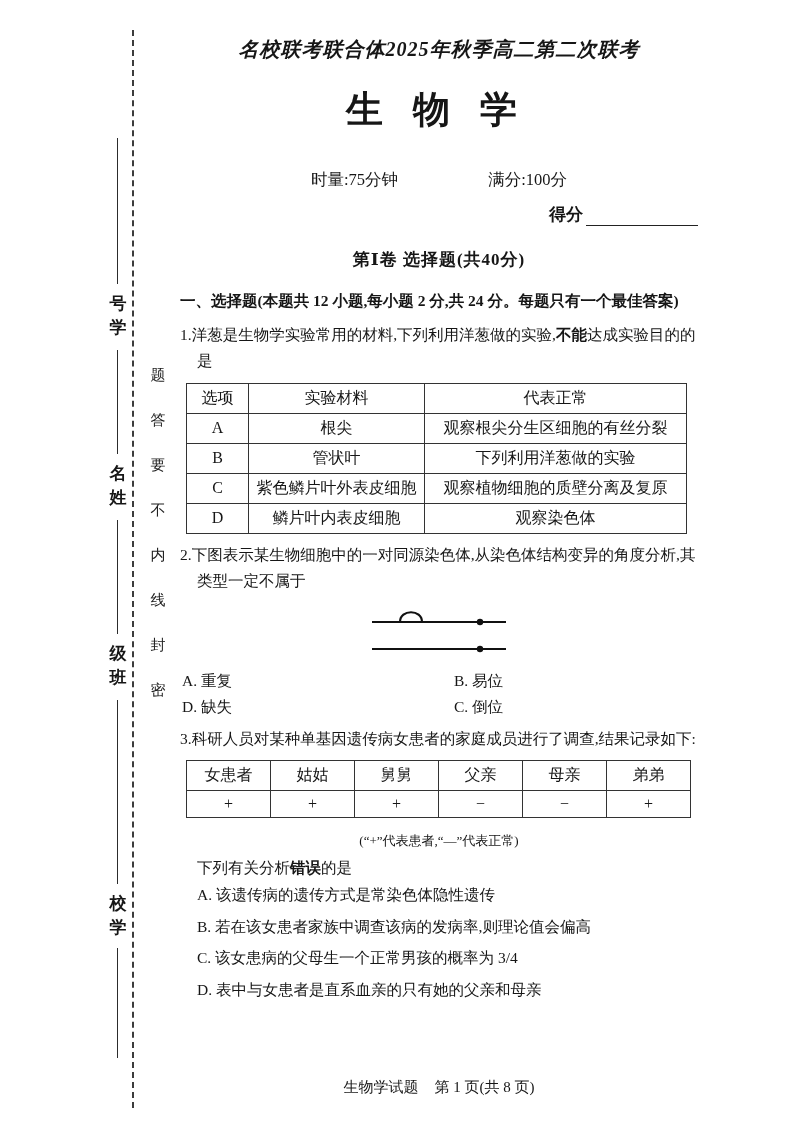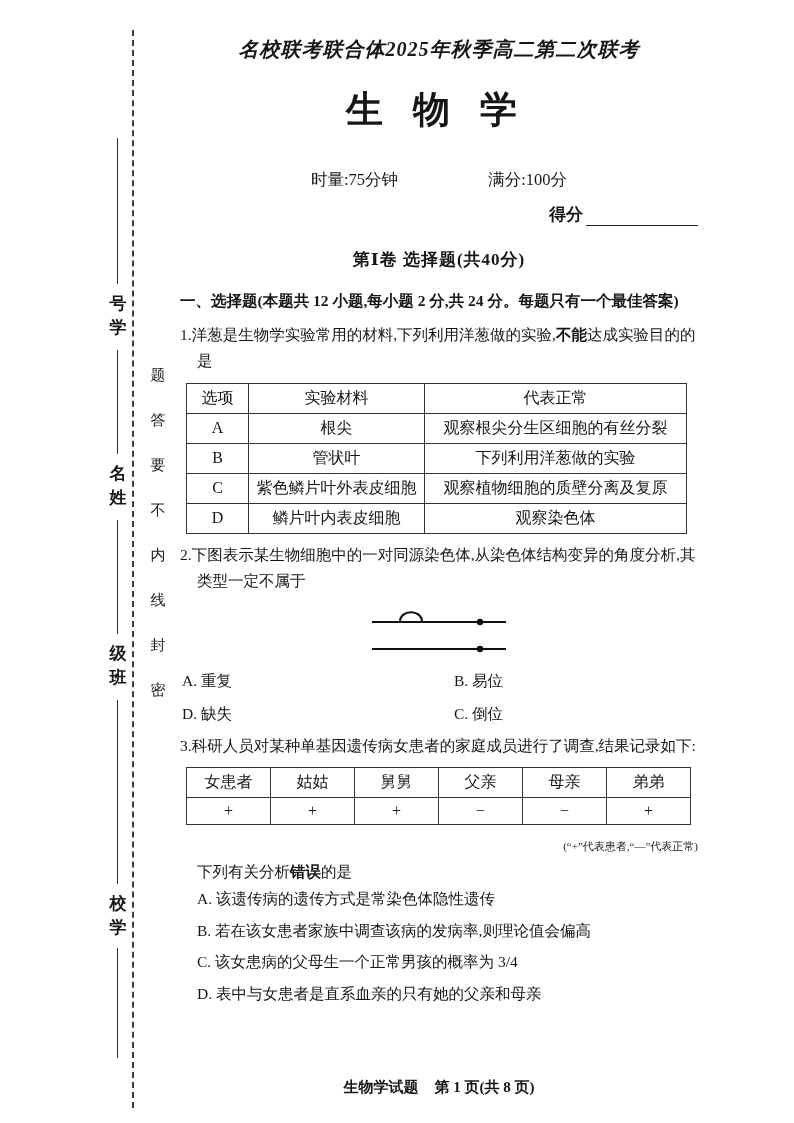--- a/index.html
+++ b/index.html
@@ -35,27 +35,27 @@
   .qtext { font-size:15.5px; line-height:1.7; padding-left:17px; text-indent:-17px;
     margin-top:8px; }
   .em { font-weight:700; }
   table.qtable { border-collapse:collapse; margin:8px 0 4px 6px; font-size:16px;
     text-align:center; }
   table.qtable th, table.qtable td { border:1px solid #333; padding:4px 6px;
     height:22px; font-weight:400; }
   .t1-c0 { width:62px; } .t1-c1 { width:176px; } .t1-c2 { width:262px; }
   .t2-cell { width:84px; }
   .figure-wrap { display:flex; justify-content:center; margin:10px 0 2px; }
-  .opts2 { display:grid; grid-template-columns:272px 1fr; row-gap:12px;
+  .opts2 { display:grid; grid-template-columns:272px 1fr; row-gap:5px;
     font-size:15.5px; margin:12px 0 6px 2px; }
-  .note { text-align:right; font-size:11px; margin-top:14px; }
+  .note { text-align:center; font-size:13px; margin-top:14px; }
   .stem { font-size:15.5px; padding-left:17px; margin-top:8px; }
   .opt-line { font-size:15.5px; padding-left:17px; line-height:2.05; }
   .footer { position:absolute; left:180px; bottom:26px; width:518px;
-    display:flex; justify-content:center; gap:16px; font-weight:700; font-size:15px; }
+    display:flex; justify-content:center; gap:16px; font-weight:400; font-size:15px; }
 </style>
 </head>
 <body>
 
 <div class="page">
 
   <div class="seal-dash"></div>
 
   <div class="fill-line" style="top:138px;height:146px;"></div>
   <div class="vlabel" style="top:292px;">

